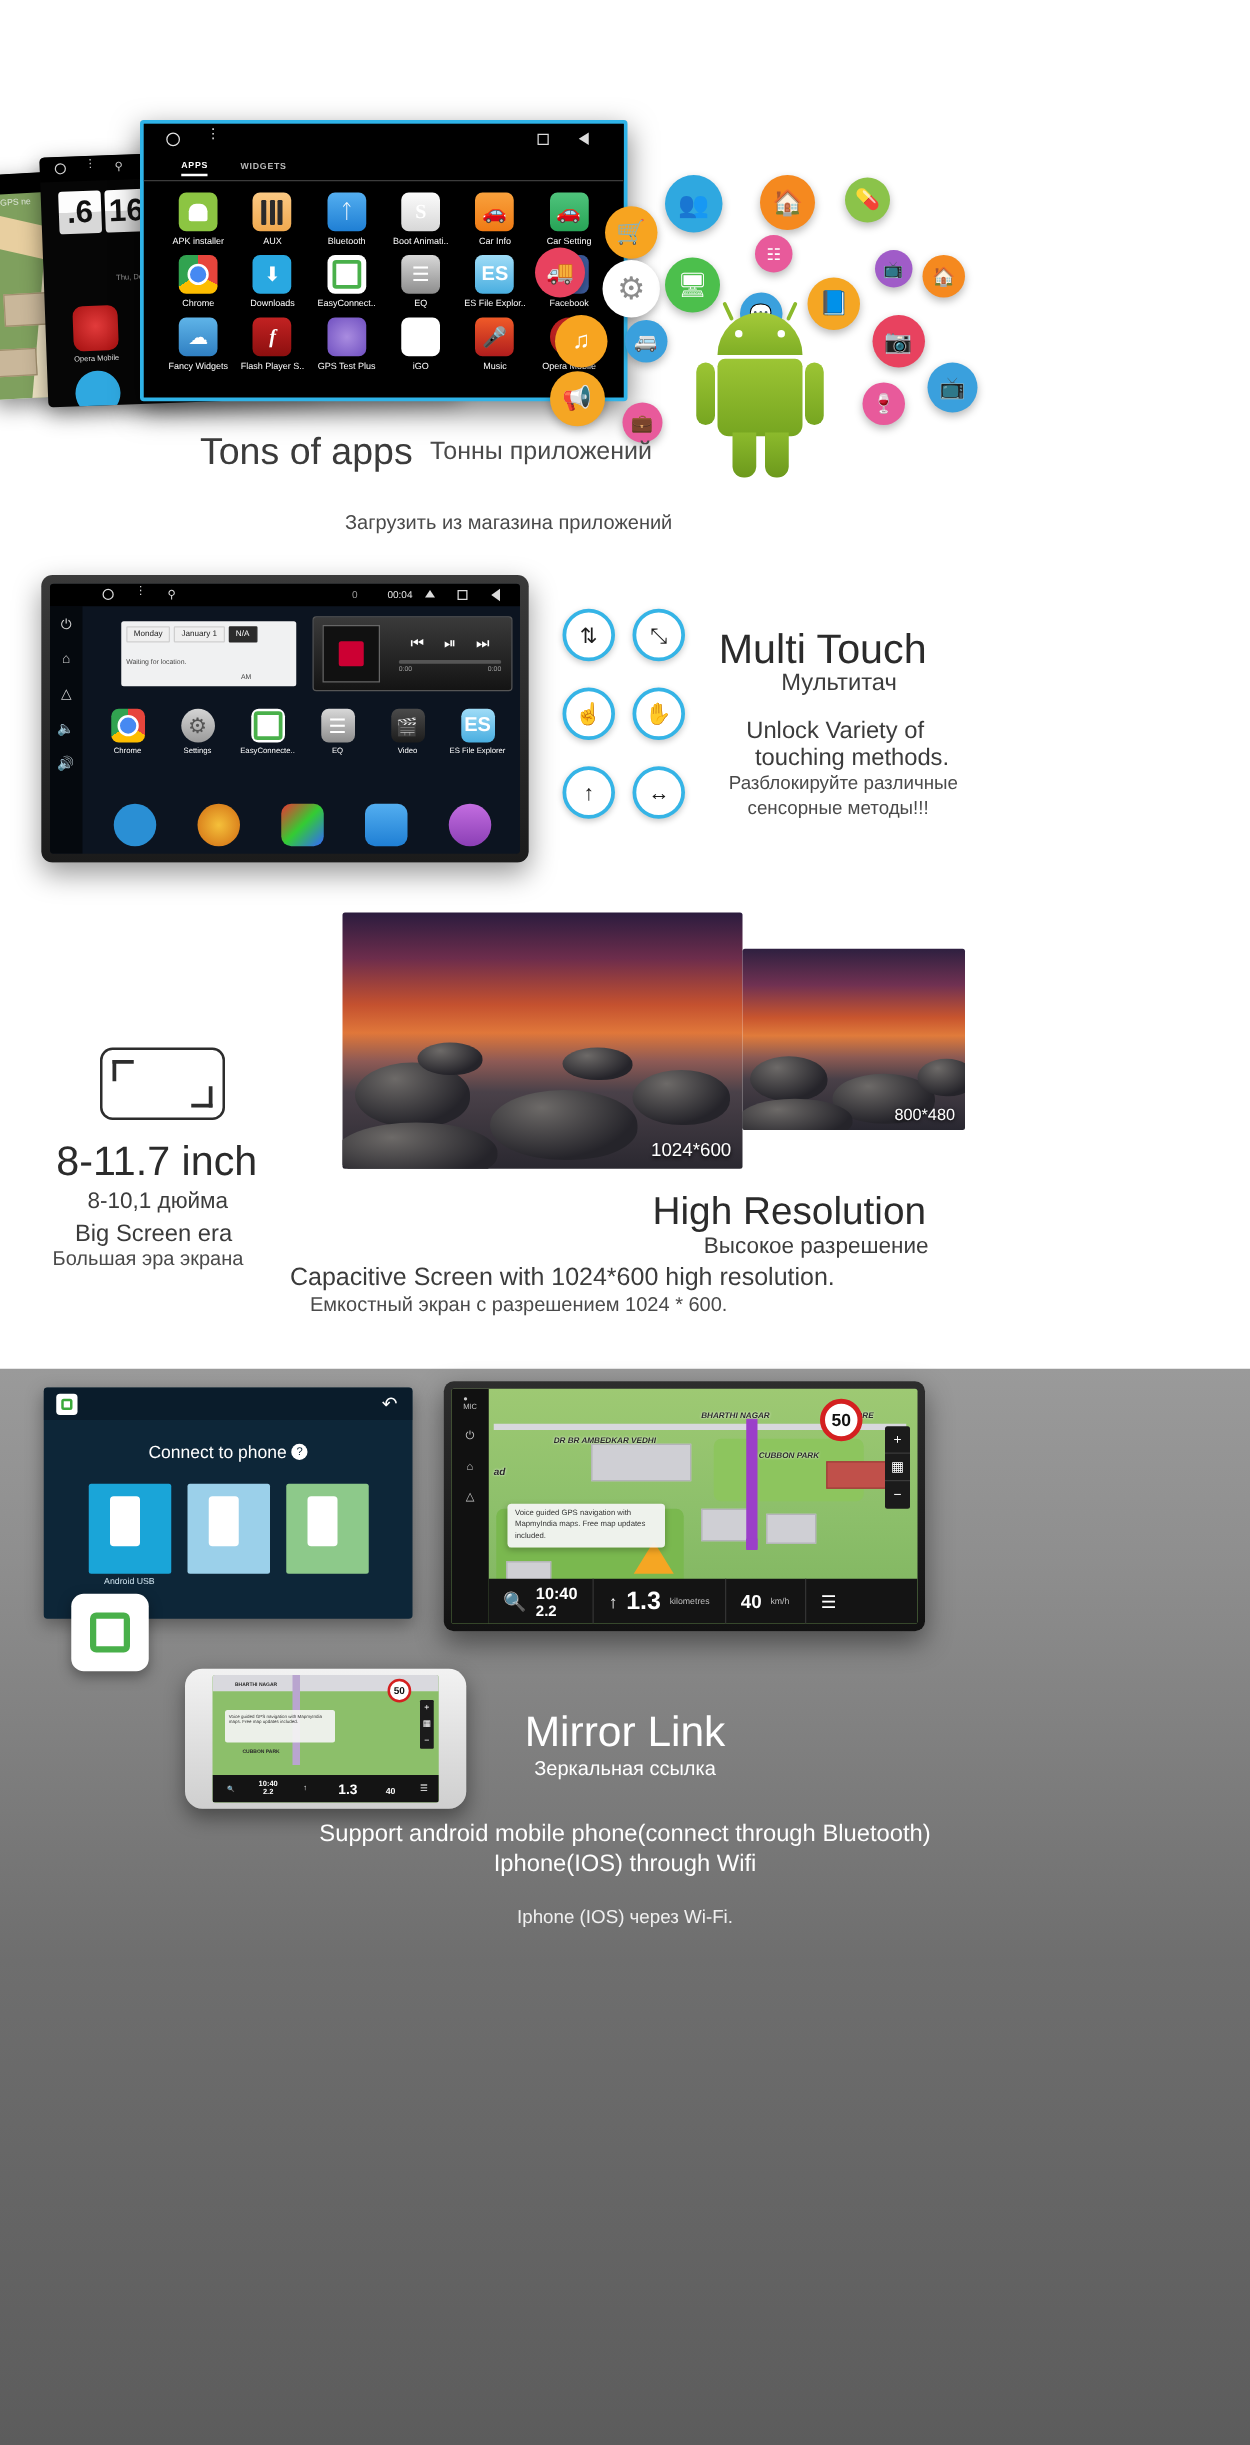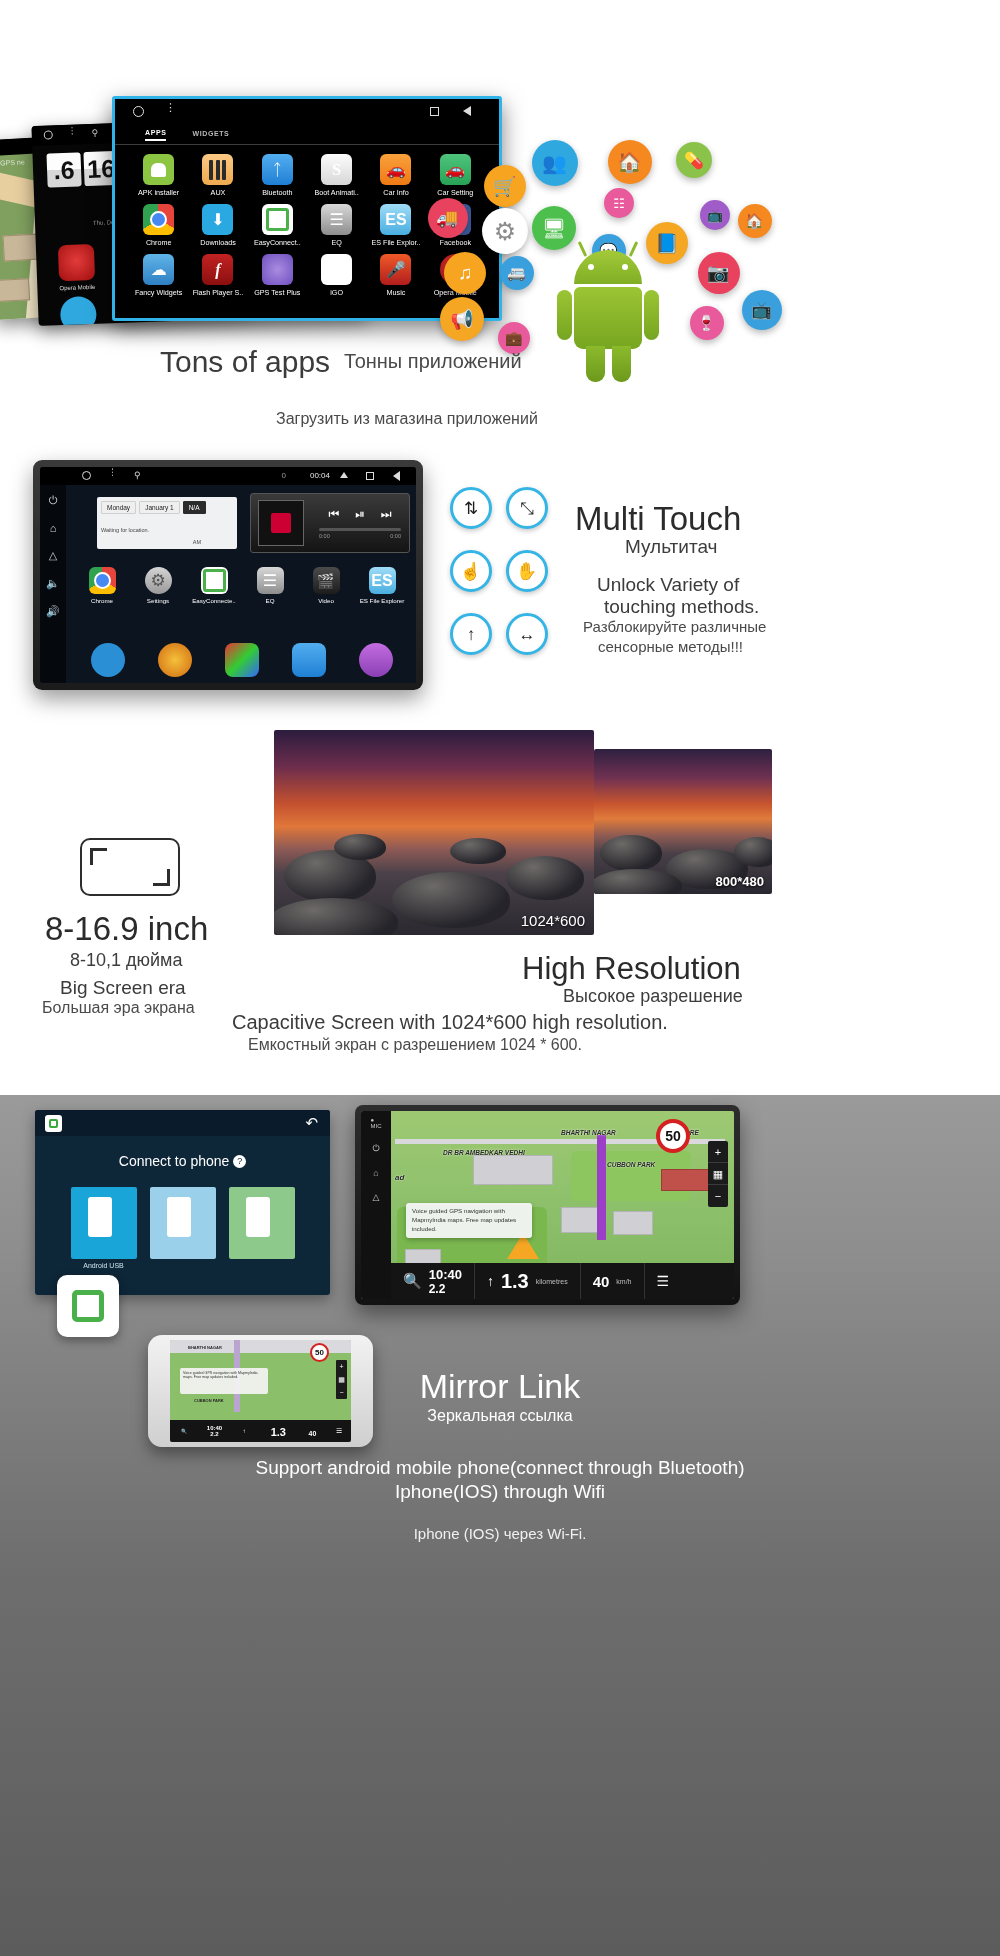--- a/index.html
+++ b/index.html
@@ -170,24 +170,24 @@
       background:#fff; border:3px solid #35b4e6; display:flex; align-items:center;
       justify-content:center; box-shadow:0 2px 5px rgba(0,0,0,.22); }
   .touch-circle span { font-size:17px; color:#1d1d1d; line-height:1; }
 
   
   #sec-res { position:absolute; left:0; top:705px; width:1000px; height:390px; }
   #photo-big { position:absolute; left:274px; top:25px; width:320px; height:205px;
       border-radius:2px; overflow:hidden;
       background:
         linear-gradient(180deg,#2b1c3e 0%,#6d2d4c 18%,#c4512f 36%,#e0773a 47%,#8e5a55 58%,#4a4149 70%,#2a2830 100%); }
-  #photo-small { position:absolute; left:594px; top:44px; width:178px; height:145px;
+  #photo-small { position:absolute; left:594px; top:54px; width:178px; height:145px;
       border-radius:2px; overflow:hidden;
       background:
-        linear-gradient(180deg,#2e2040 0%,#703152 20%,#c8552e 38%,#e07b3b 48%,#8c5a53 60%,#494048 72%,#282730 100%); font-weight: bold; }
+        linear-gradient(180deg,#2e2040 0%,#703152 20%,#c8552e 38%,#e07b3b 48%,#8c5a53 60%,#494048 72%,#282730 100%); }
   .rock { position:absolute; background:radial-gradient(ellipse at 35% 25%,#6d6a68,#25242a 70%);
       border-radius:50% 50% 45% 50%; }
   .reslabel { position:absolute; color:#fff; font-size:15px; text-shadow:0 1px 3px rgba(0,0,0,.9); }
 
   #size-box { position:absolute; left:80px; top:133px; width:100px; height:58px;
       border:2.5px solid #2d2d2d; border-radius:10px; }
   #size-box .c { position:absolute; width:17px; height:17px; border:3px solid #2d2d2d; }
   .h1big { font-size:33px; color:#2b2b2b; }
   .h2ru { font-size:18px; color:#3d3d3d; }
 
@@ -563,21 +563,21 @@
     <div class="rock" style="left:72px;top:100px;width:82px;height:40px;"></div>
     <div class="rock" style="left:140px;top:88px;width:46px;height:30px;"></div>
     <div class="rock" style="left:-4px;top:120px;width:92px;height:34px;"></div>
     <div class="reslabel" style="right:8px;bottom:5px;font-size:13px;">800*480</div>
   </div>
 
   <div id="size-box">
     <span class="c" style="left:8px;top:8px;border-right:none;border-bottom:none;"></span>
     <span class="c" style="right:8px;bottom:8px;border-left:none;border-top:none;"></span>
   </div>
-  <div class="h1big" style="position:absolute;left:45px;top:205px;">8-16.9 inch</div>
+  <div class="h1big" style="position:absolute;left:45px;top:205px;">8-11.7 inch</div>
   <div class="h2ru" style="position:absolute;left:70px;top:245px;">8-10,1 дюйма</div>
   <div style="position:absolute;left:60px;top:272px;font-size:19px;color:#3b3b3b;">Big Screen era</div>
   <div style="position:absolute;left:42px;top:294px;font-size:16px;color:#4a4a4a;">Большая эра экрана</div>
 
   <div style="position:absolute;left:522px;top:246px;font-size:31px;color:#2b2b2b;">High Resolution</div>
   <div style="position:absolute;left:563px;top:281px;font-size:18px;color:#3d3d3d;">Высокое разрешение</div>
   <div style="position:absolute;left:232px;top:306px;font-size:20px;color:#3b3b3b;">Capacitive Screen with 1024*600 high resolution.</div>
   <div style="position:absolute;left:248px;top:331px;font-size:16px;color:#4a4a4a;">Емкостный экран с разрешением 1024 * 600.</div>
 </div>
 

